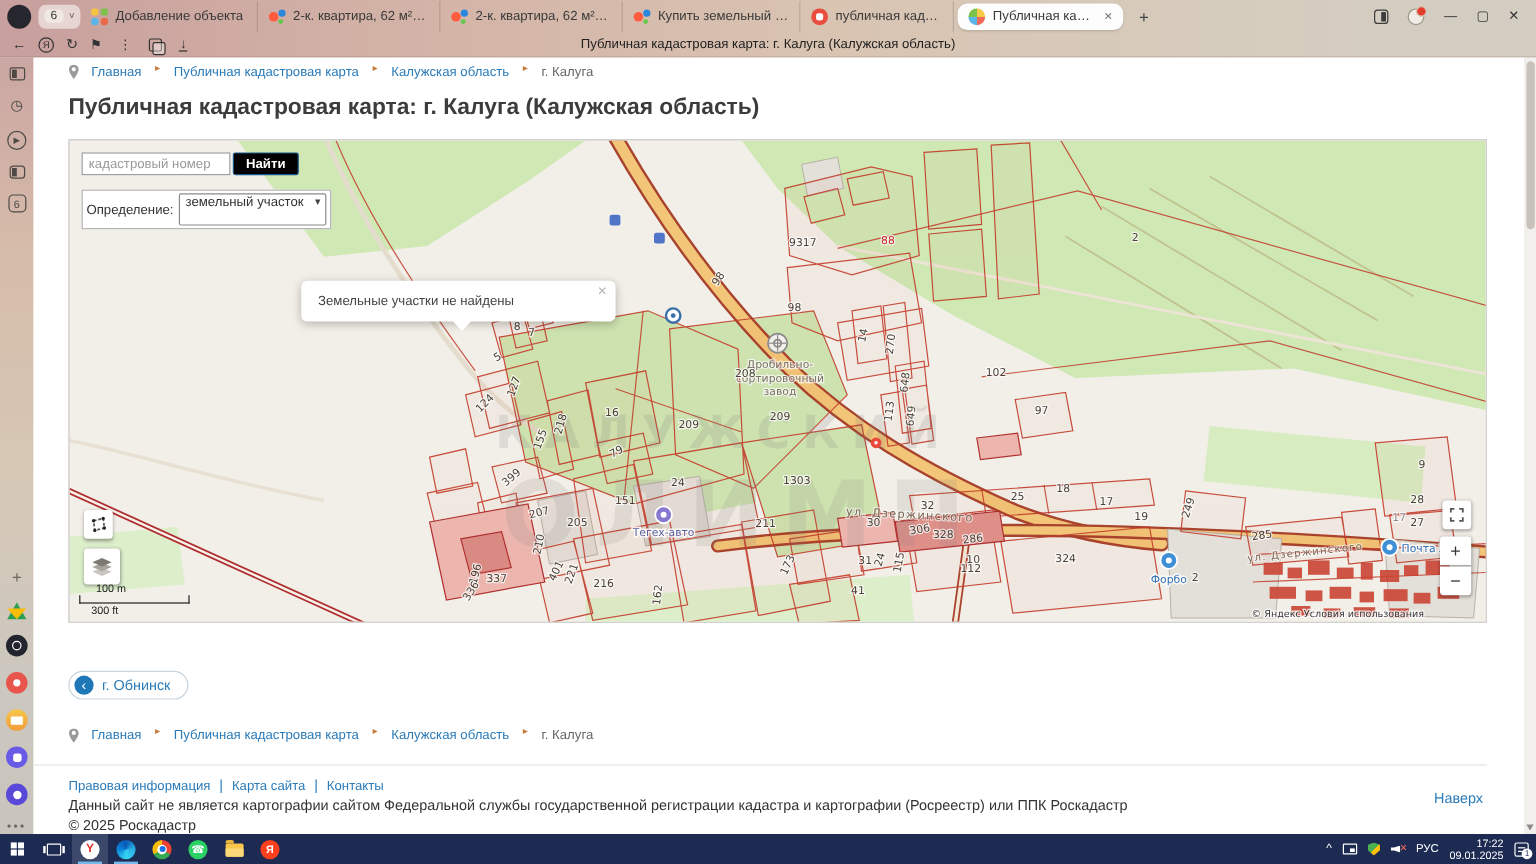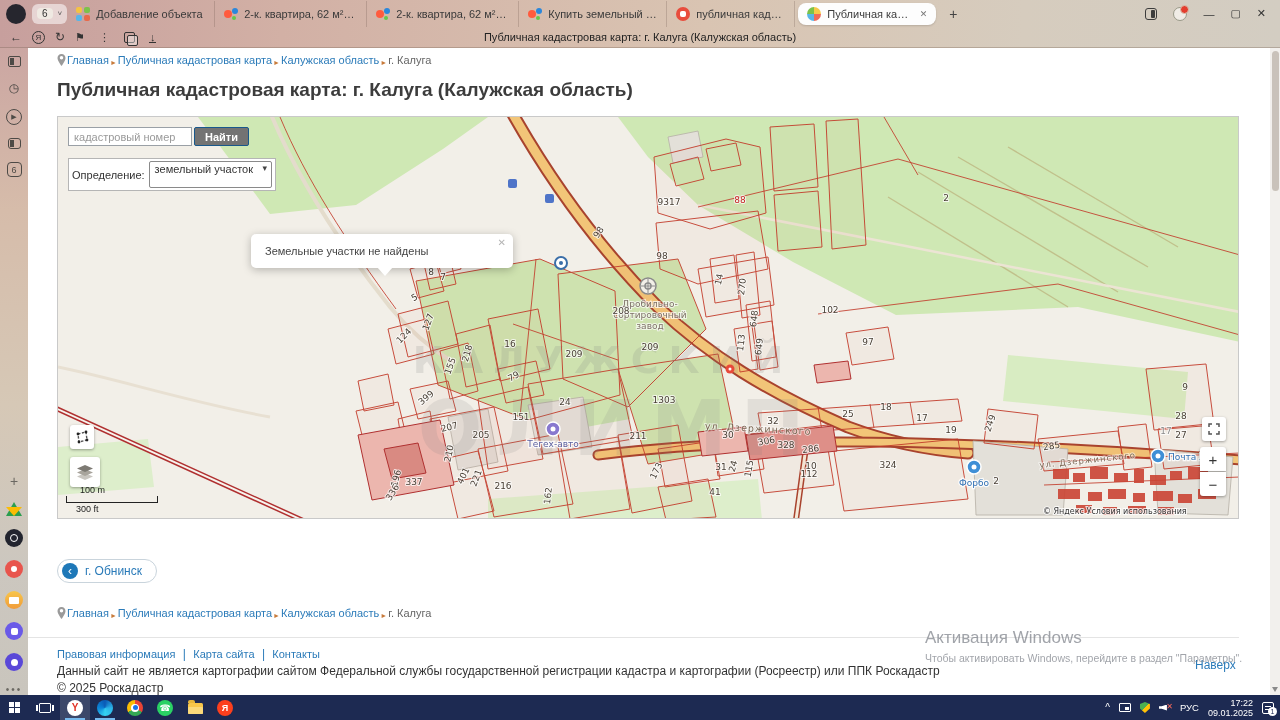--- a/index.html
+++ b/index.html
@@ -61,35 +61,35 @@
   .panel2{width:13px;height:11px;border:1.3px solid #4d4a46;border-radius:2px;position:relative}
   .panel2::after{content:'';position:absolute;left:1px;top:1px;width:4px;height:7px;background:#4d4a46}
   .sb-gap{flex:1}
   .cico{width:18px;height:18px;border-radius:50%;display:flex;align-items:center;justify-content:center;font-size:9px;color:#fff}
   .drive{width:0;height:0;border-left:8px solid transparent;border-right:8px solid transparent;border-bottom:14px solid #2b9e4f;position:relative}
   .drive::after{content:'';position:absolute;left:-8px;top:5px;width:0;height:0;border-left:8px solid transparent;border-right:8px solid transparent;border-bottom:9px solid #fbbc04;transform:rotate(180deg)}
   .dots3{color:#6b6862;font-size:10px;letter-spacing:2px}
 
   
   .content{position:absolute;left:28px;top:48px;right:10px;bottom:25px;background:#fff;overflow:hidden}
-  .crumb{display:flex;align-items:flex-end;gap:1px;font-size:11px;margin:6px 0 0 29px;color:#666}
+  .crumb{display:flex;align-items:flex-start;gap:10px;font-size:11px;margin:6px 0 0 29px;color:#666}
   .crumb a{color:#2b7bb9;text-decoration:none}
   .crumb .arr{color:#c87a3a;font-size:7px}
   .crumb .cur{color:#666}
   .pin{width:9px;height:12px;flex:none}
   h1.heading{font-size:19px;color:#3c3c3c;margin:13px 0 15px 29px;font-weight:bold}
 
   .mapwrap{position:relative;width:1182px;height:403px;margin-left:29px;border:1px solid #c9c9c9;overflow:hidden;background:#f2efe8}
   .mapwrap svg{display:block}
 
   
   .searchbar{position:absolute;left:10px;top:10px;display:flex;align-items:center;z-index:5}
   .searchbar input{width:124px;height:19px;border:1px solid #9aa0a6;font-size:11px;padding:1px 5px;color:#333;font-family:"Liberation Sans",sans-serif}
   .searchbar input::placeholder{color:#9a9a9a}
-  .findbtn{margin-left:2px;height:19px;background:#737373;border:1px solid #18588c;color:#fff;font-size:11px;font-weight:bold;padding:0 10px;border-radius:2px}
+  .findbtn{margin-left:2px;height:19px;background:#000000;border:1px solid #18588c;color:#fff;font-size:11px;font-weight:bold;padding:0 10px;border-radius:2px}
   .filterbar{position:absolute;left:10px;top:41px;background:#fff;border:1px solid #b5b5b5;padding:2px 3px;font-size:11px;color:#333;display:flex;align-items:center;gap:4px;z-index:5}
   .selbox{border:1px solid #8a8a8a;border-radius:2px;padding:1px 18px 12px 5px;position:relative;background:#fff;min-width:118px}
   .selbox .ar{position:absolute;right:4px;top:1px;font-size:9px;color:#444}
   .tooltip{position:absolute;left:193px;top:117px;width:262px;height:34px;background:#fff;border-radius:5px;box-shadow:0 2px 8px rgba(0,0,0,.25);z-index:6;display:flex;align-items:center;padding:0 22px 0 14px;font-size:11px;color:#444}
   .tooltip .x{position:absolute;right:7px;top:3px;color:#b5b5b5;font-size:10px}
   .tooltip::after{content:'';position:absolute;left:126px;bottom:-8px;border-left:8px solid transparent;border-right:8px solid transparent;border-top:9px solid #fff}
   .mbtn{position:absolute;background:#fff;border-radius:3px;box-shadow:0 1px 3px rgba(0,0,0,.35);display:flex;align-items:center;justify-content:center;z-index:5}
   .rulerbtn{left:12px;top:308px;width:24px;height:24px}
   .layersbtn{left:12px;top:340px;width:30px;height:30px}
   .fsbtn{right:12px;top:300px;width:24px;height:24px}
@@ -547,24 +547,20 @@
         <span class="sep">|</span>
         <a href="#">Карта сайта</a>
         <span class="sep">|</span>
         <a href="#">Контакты</a>
       </div>
       <div class="disc">Данный сайт не является картографии сайтом Федеральной службы государственной регистрации кадастра и картографии (Росреестр) или ППК Роскадастр</div>
       <div class="copy">© 2025 Роскадастр</div>
     </div>
 
     <a class="toplink" href="#">Наверх</a>
-    <div class="activation">
-      <div class="t1">Активация Windows</div>
-      <div class="t2">Чтобы активировать Windows, перейдите в раздел "Параметры".</div>
-    </div>
   </div>
 
   <div class="scrollbar">
     <div class="thumb"></div>
     <div class="sarrow"></div>
   </div>
 
   <div class="taskbar">
     <div class="tb">
         <span class="startico">

